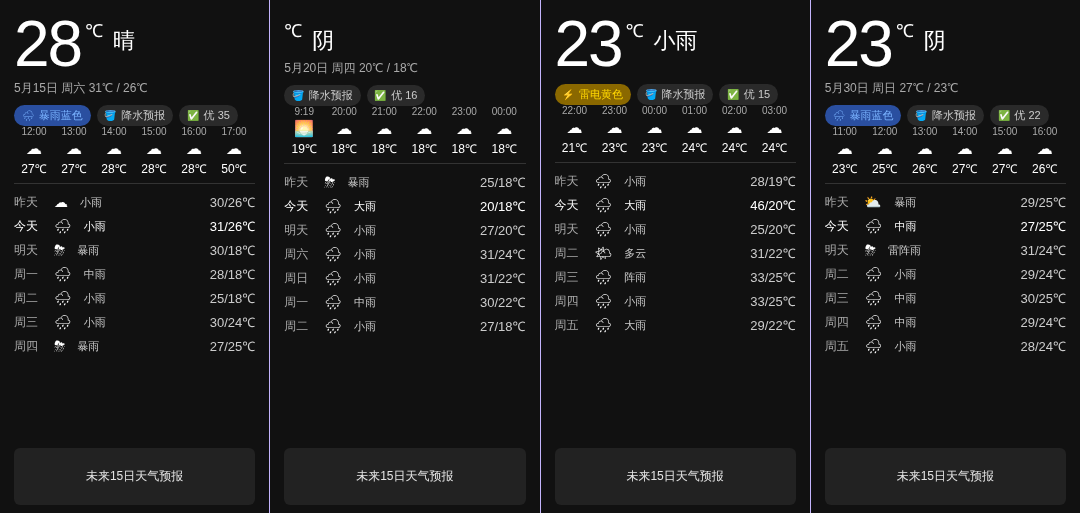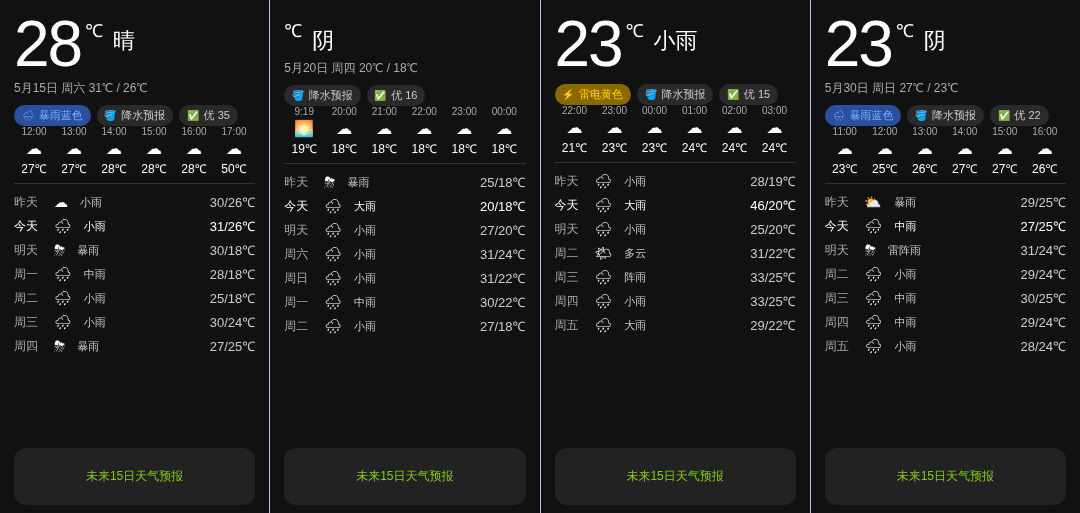--- a/index.html
+++ b/index.html
@@ -110,24 +110,24 @@
     .forecast-temp { color: #ccc; font-size: 13px; text-align: right; }
 
     .today-row .forecast-day,
     .today-row .forecast-label,
     .today-row .forecast-temp { color: #fff; }
 
     .bottom-btn {
       margin-top: auto;
       background: #222;
       border: none;
-      color: #84cc16;
+      color: #e5e5e5;
       text-align: center;
       padding: 20px;
-      border-radius: 12px;
+      border-radius: 6px;
       font-size: 12px;
       cursor: pointer;
       width: 100%;
     }
   </style>
 </head>
 <body>
 
 <div class="panel">
     <div class="temp-row">

